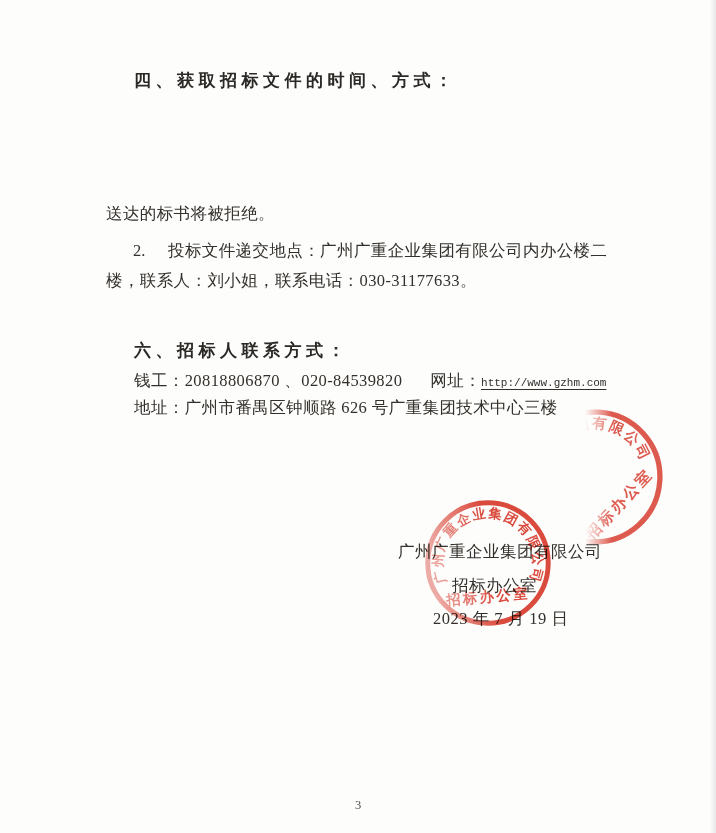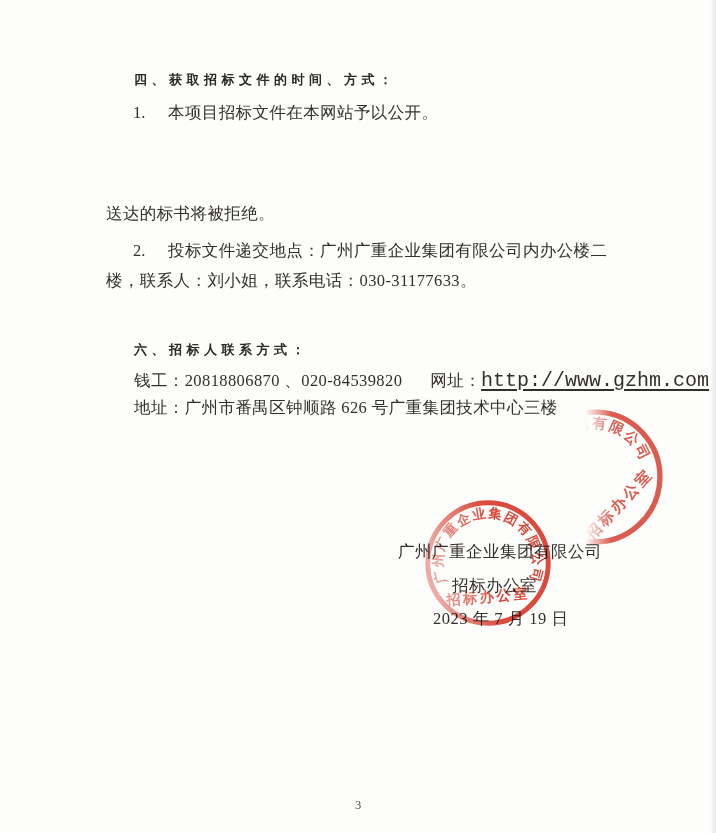--- a/index.html
+++ b/index.html
@@ -12,27 +12,27 @@
   .page{position:absolute;inset:0;}
   .edge-shade{
     position:absolute;top:0;right:0;width:6px;height:100%;
     background:linear-gradient(to right,rgba(230,230,232,0),#e7e7e9);
   }
   .ln{
     position:absolute;white-space:nowrap;
     font-size:16.5px;letter-spacing:0.4px;line-height:20px;
   }
   .heading{
-    font-family:Liberation Mono, monospace;
-    font-weight:700;font-size:13px;letter-spacing:4.5px;color:#2b2925;
+    font-family:Liberation Sans, sans-serif;
+    font-weight:700;font-size:17px;letter-spacing:4.5px;color:#2b2925;
   }
   .num{display:inline-block;width:35px;letter-spacing:0;}
   .gap{display:inline-block;width:28px;}
   .url{
-    font-family:"Liberation Mono",monospace;font-size:20px;letter-spacing:0;
+    font-family:"Liberation Mono",monospace;font-size:11px;letter-spacing:0;
     text-decoration:underline;color:#33302b;text-underline-offset:3px;
   }
   .sig{position:absolute;white-space:nowrap;font-size:16.5px;letter-spacing:0.5px;}
   .pageno{
     position:absolute;left:0;right:0;top:798px;text-align:center;
     font-size:12.5px;color:#4a4a4a;letter-spacing:0;
   }
   .seal-main{
     position:absolute;left:411px;top:486px;width:154px;height:154px;
     mix-blend-mode:multiply;opacity:0.92;
@@ -49,21 +49,20 @@
   svg text{font-family:"Liberation Sans",sans-serif;font-weight:700;}
 </style>
 </head>
 <body>
 
 <div class="page">
 
 
   <div class="ln heading" style="top:71px;left:134px">四、获取招标文件的时间、方式：</div>
 
-  <div class="ln" style="top:103px;left:133px"><span class="num">1.</span><span>本项目招标文件在本网站予以公开。</span></div>
 
 
 
   <div class="ln" style="top:204px;left:106px">送达的标书将被拒绝。</div>
 
   <div class="ln" style="top:241px;left:133px"><span class="num">2.</span><span>投标文件递交地点：广州广重企业集团有限公司内办公楼二</span></div>
 
   <div class="ln" style="top:271px;left:106px">楼，联系人：刘小姐，联系电话：030-31177633。</div>
 
 

